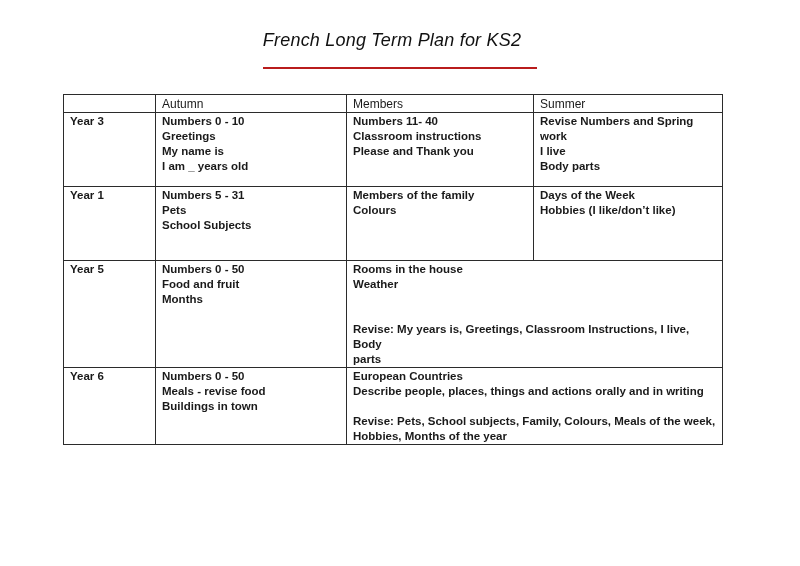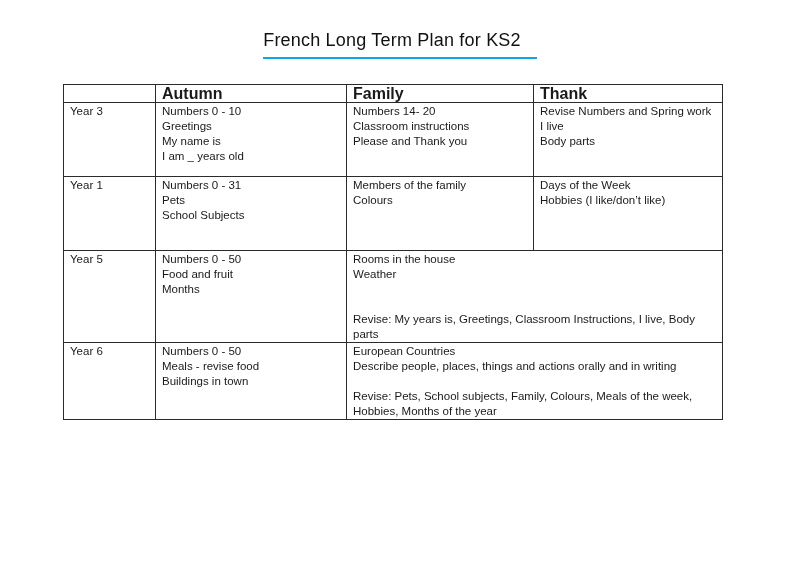--- a/index.html
+++ b/index.html
@@ -21,24 +21,25 @@
   .title-wrap {
     margin-top: 30px;
     text-align: center;
   }
   .title {
     display: inline-block;
     font-size: 18px;
     line-height: 21px;
     font-weight: 400;
     color: #111111;
-    border-bottom: 2px solid #0ea5e9;
+    border-bottom: 2px solid #b91c1c;
     padding-right: 16px;
-    padding-bottom: 6px;
+    padding-bottom: 16px;
     letter-spacing: 0.2px;
+    font-style: italic;
   }
   table.plan-table {
     border-collapse: collapse;
     table-layout: fixed;
     margin-left: 63px;
     margin-top: 25px;
     width: 659px;
   }
   table.plan-table col.c-year   { width: 92px;  }
   table.plan-table col.c-autumn { width: 191px; }
@@ -47,28 +48,28 @@
   table.plan-table th,
   table.plan-table td {
     border: 1px solid #2b2b2b;
     vertical-align: top;
     text-align: left;
     padding: 1px 4px 0 6px;
     font-size: 11.5px;
     line-height: 15px;
     white-space: pre-line;
     overflow: hidden;
-    font-weight: 400;
+    font-weight: 700;
     color: #1a1a1a;
   }
   table.plan-table thead tr { height: 18px; }
   table.plan-table th {
-    font-size: 16px;
+    font-size: 12px;
     line-height: 16px;
-    font-weight: 700;
+    font-weight: 400;
   }
   tr.row-y3 { height: 74px; }
   tr.row-y4 { height: 74px; }
   tr.row-y5 { height: 85px; margin-left: 40px; }
   tr.row-y6 { height: 75px; }
   td.year-cell {
     font-size: 13px;
     line-height: 16px;
     padding-left: 7px;
     white-space: nowrap;
@@ -87,41 +88,41 @@
     <colgroup>
       <col class="c-year">
       <col class="c-autumn">
       <col class="c-spring">
       <col class="c-summer">
     </colgroup>
     <thead>
       <tr>
         <th></th>
         <th>Autumn</th>
-        <th>Family</th>
-        <th>Thank</th>
+        <th>Members</th>
+        <th>Summer</th>
       </tr>
     </thead>
     <tbody>
       <tr class="row-y3">
         <td class="year-cell">Year 3</td>
         <td>Numbers 0 - 10
 Greetings
 My name is
 I am _ years old</td>
-        <td>Numbers 14- 20
+        <td>Numbers 11- 40
 Classroom instructions
 Please and Thank you</td>
         <td>Revise Numbers and Spring work
 I live
 Body parts</td>
       </tr>
       <tr class="row-y4">
         <td class="year-cell">Year 1</td>
-        <td>Numbers 0 - 31
+        <td>Numbers 5 - 31
 Pets
 School Subjects</td>
         <td>Members of the family
 Colours</td>
         <td>Days of the Week
 Hobbies (I like/don’t like)</td>
       </tr>
       <tr class="row-y5">
         <td class="year-cell">Year 5</td>
         <td>Numbers 0 - 50

